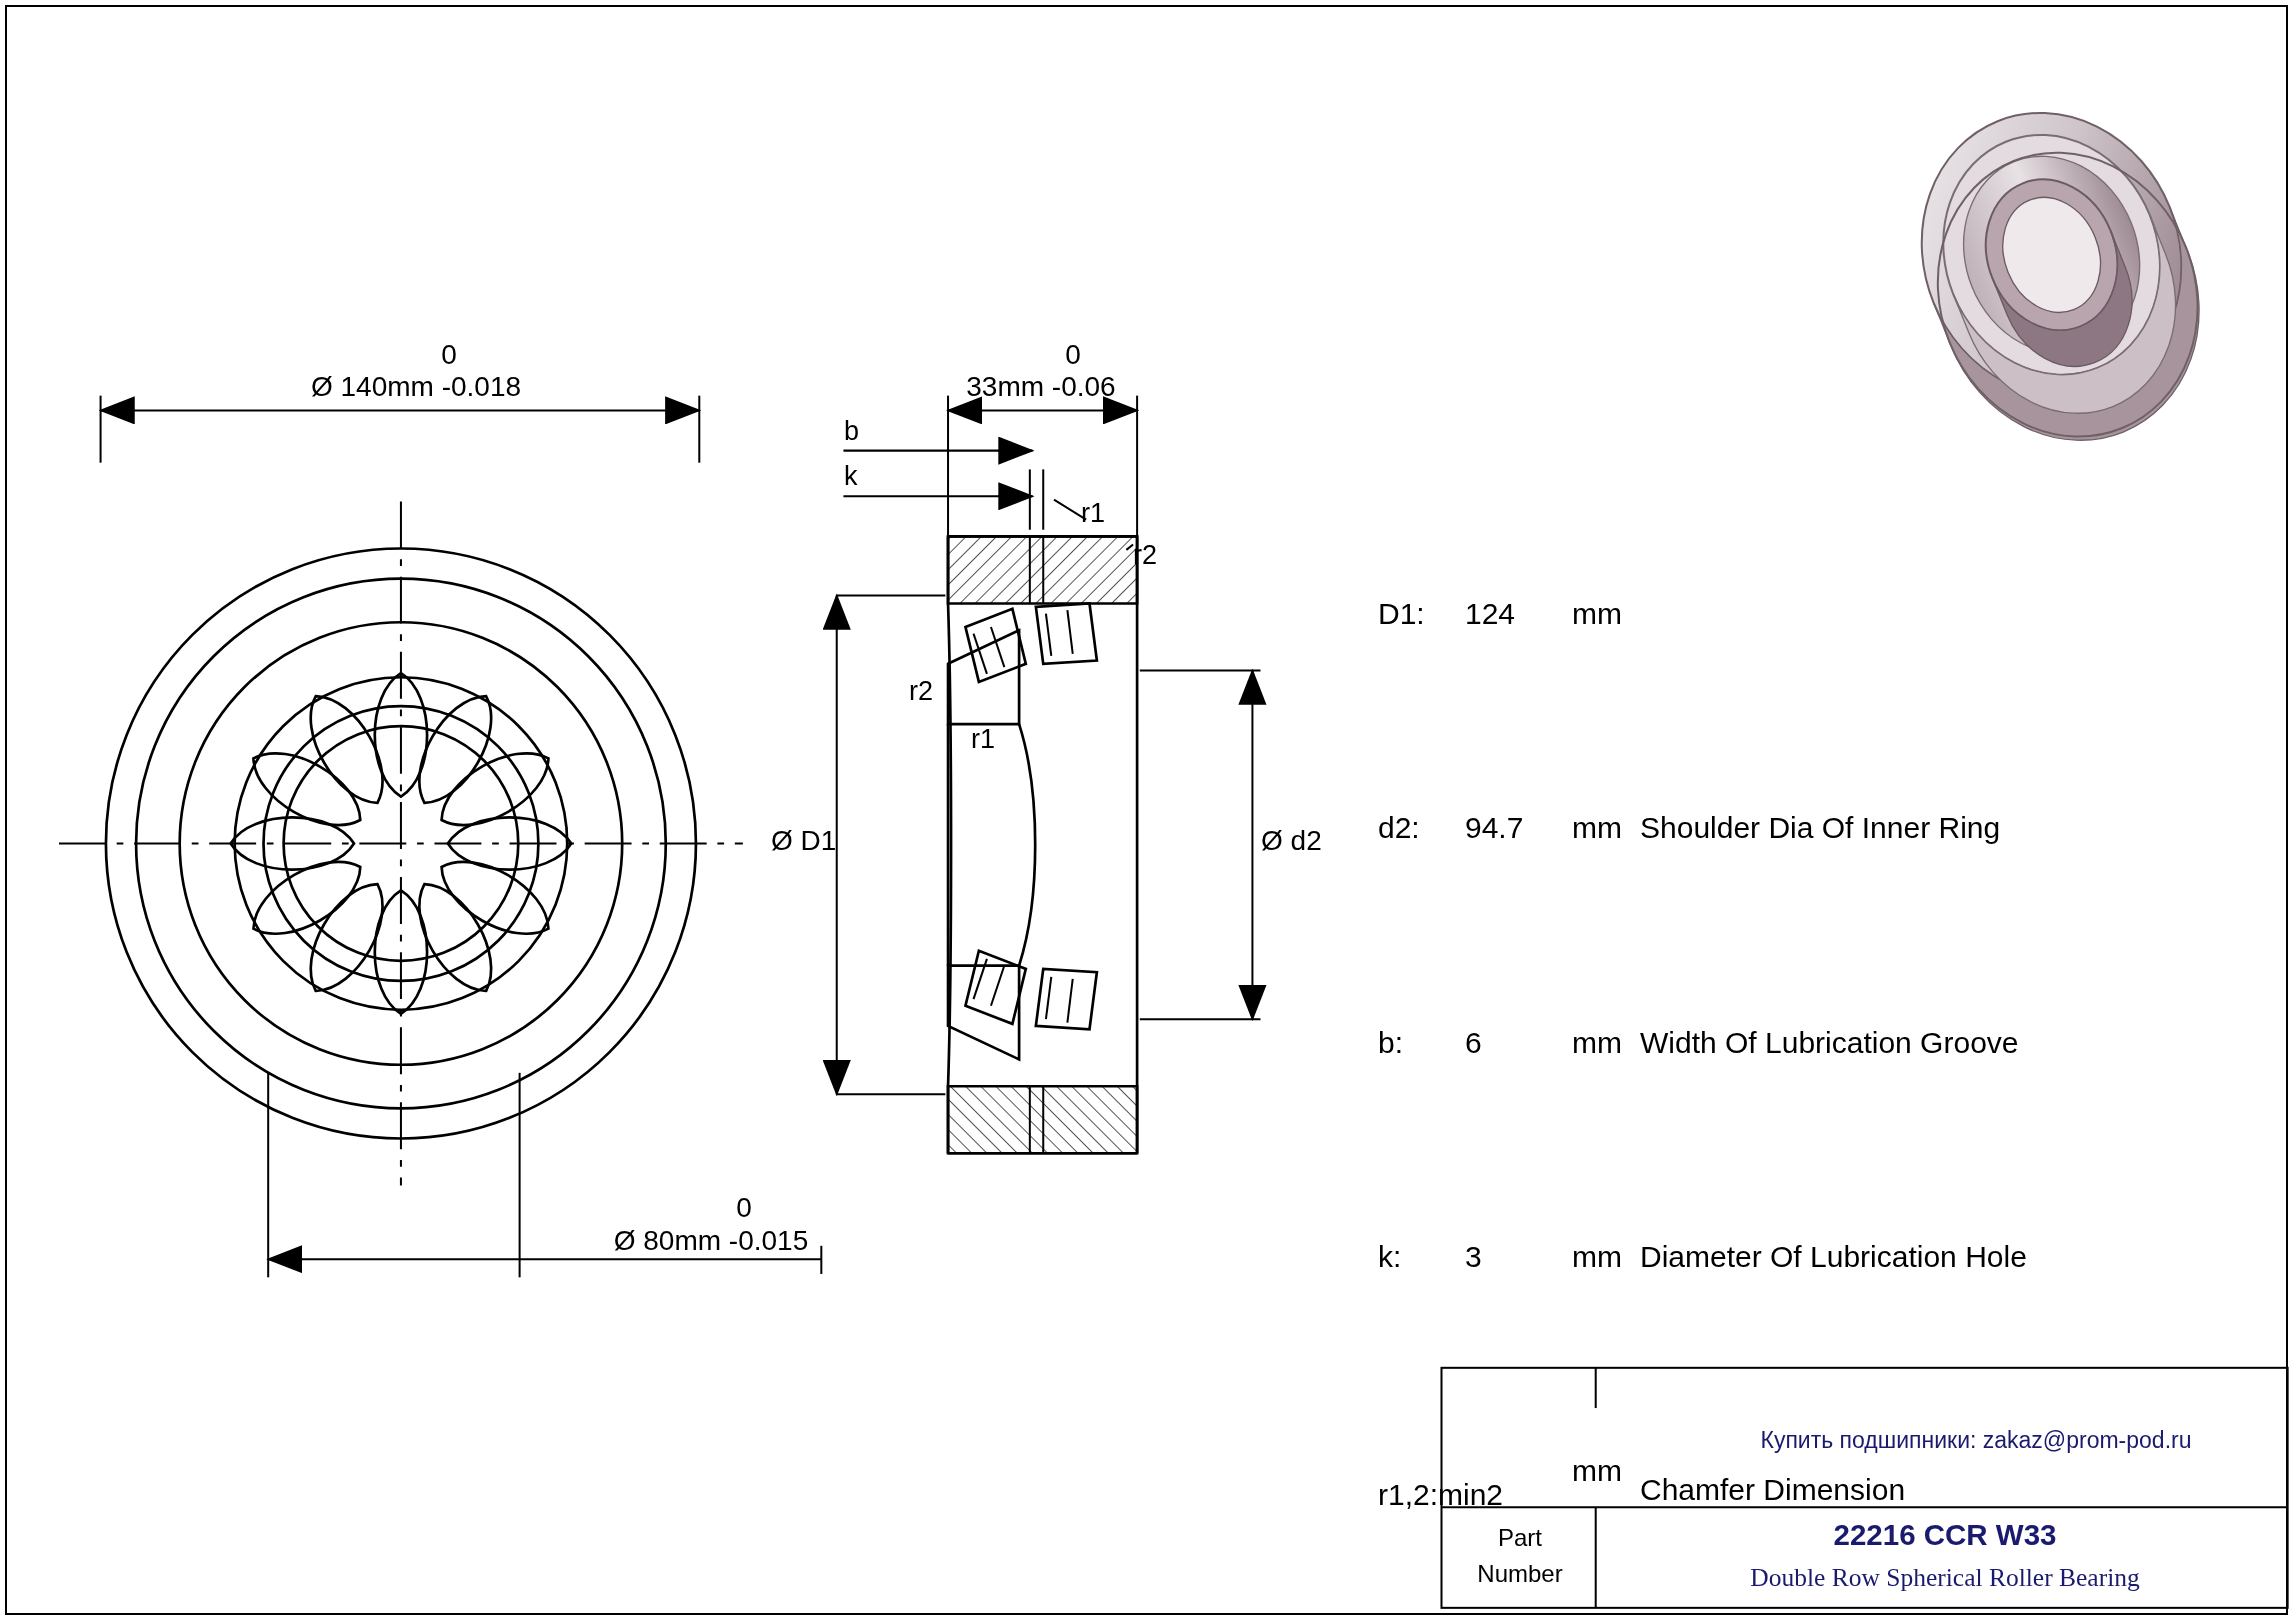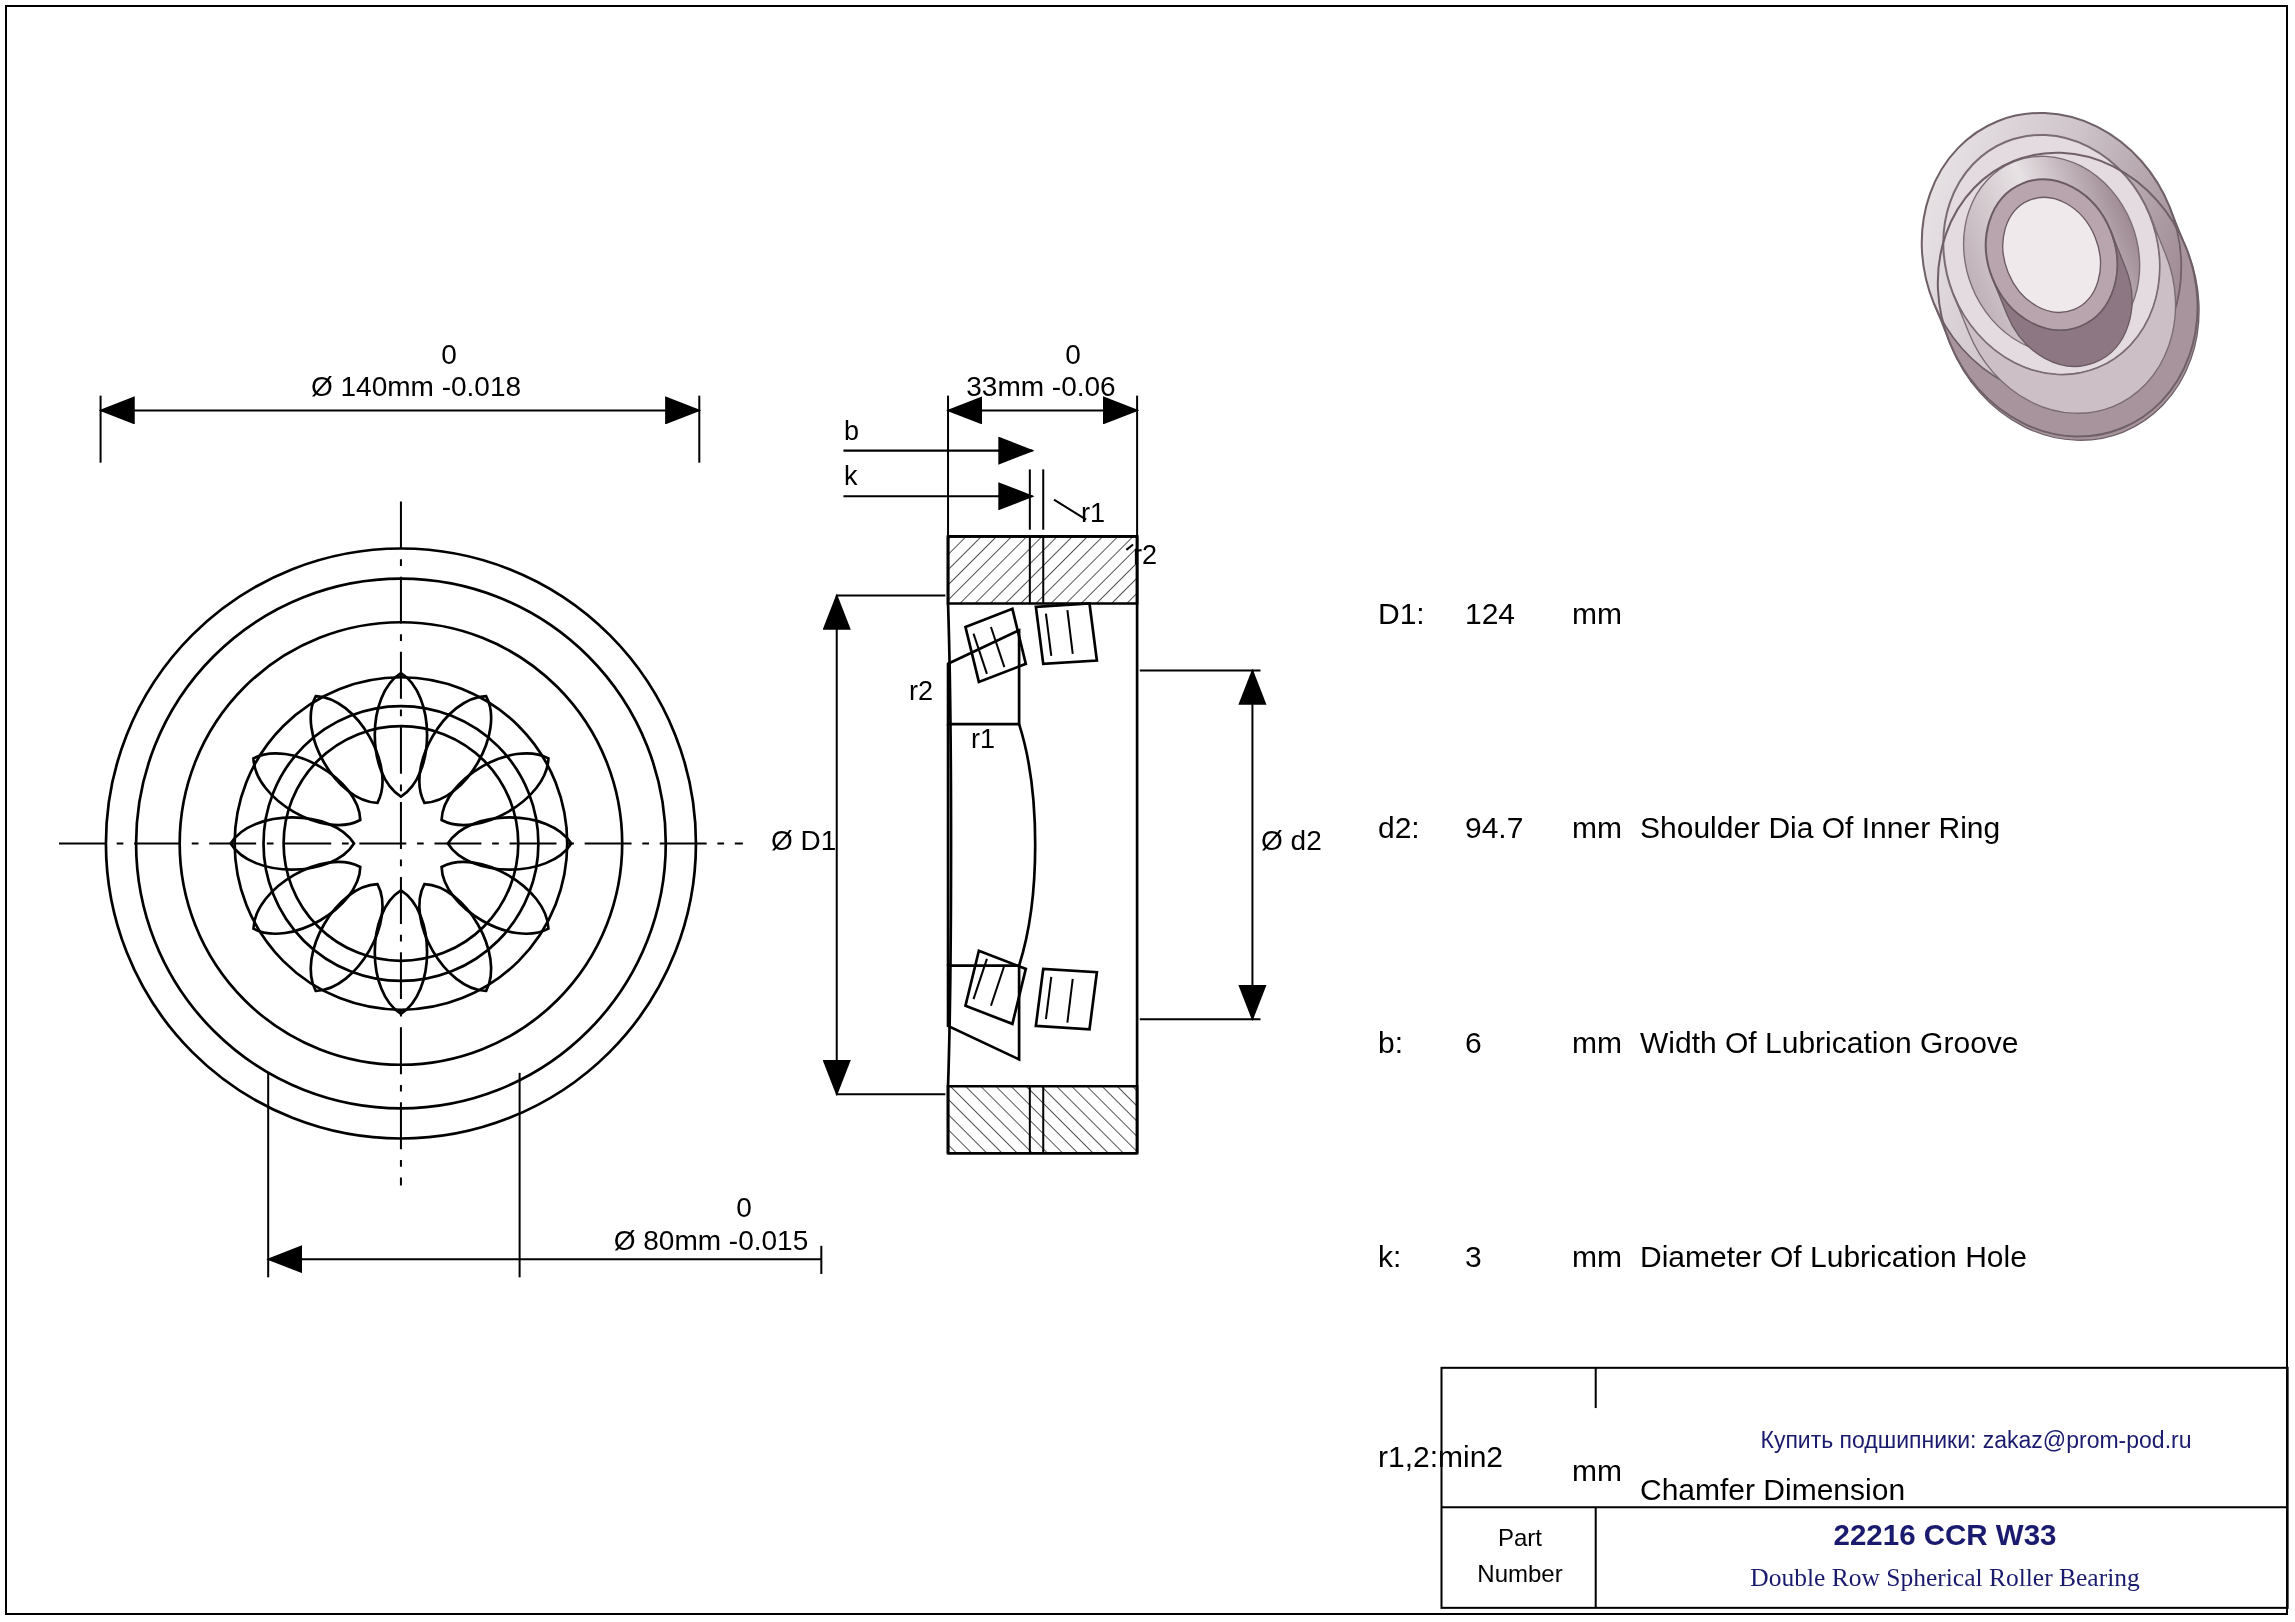--- a/index.html
+++ b/index.html
@@ -316,21 +316,21 @@
     </div>
 
     <div style="position:relative; height:107px;">
       <div class="txt spec" style="left:0px; top:322px;">k:</div>
       <div class="txt spec" style="left:87px; top:322px;">3</div>
       <div class="txt spec" style="left:194px; top:322px;">mm</div>
       <div class="txt spec-desc" style="left:262px; top:322px;">Diameter Of Lubrication Hole</div>
     </div>
 
     <div style="position:relative; height:107px;">
-      <div class="txt spec" style="left:0px; top:415px;">r1,2:min2</div>
+      <div class="txt spec" style="left:0px; top:453px;">r1,2:min2</div>
       <div class="txt spec" style="left:194px; top:429px;">mm</div>
       <div class="txt spec-desc" style="left:262px; top:448px;">Chamfer Dimension</div>
     </div>
 
   </div>
 
   <div class="txt titleblock-text center-text" style="left:1976px; top:1427px;">Купить подшипники: zakaz@prom-pod.ru</div>
 
   <div class="txt part-label center-text" style="left:1520px; top:1524px;">Part</div>
   <div class="txt part-label center-text" style="left:1520px; top:1560px;">Number</div>

